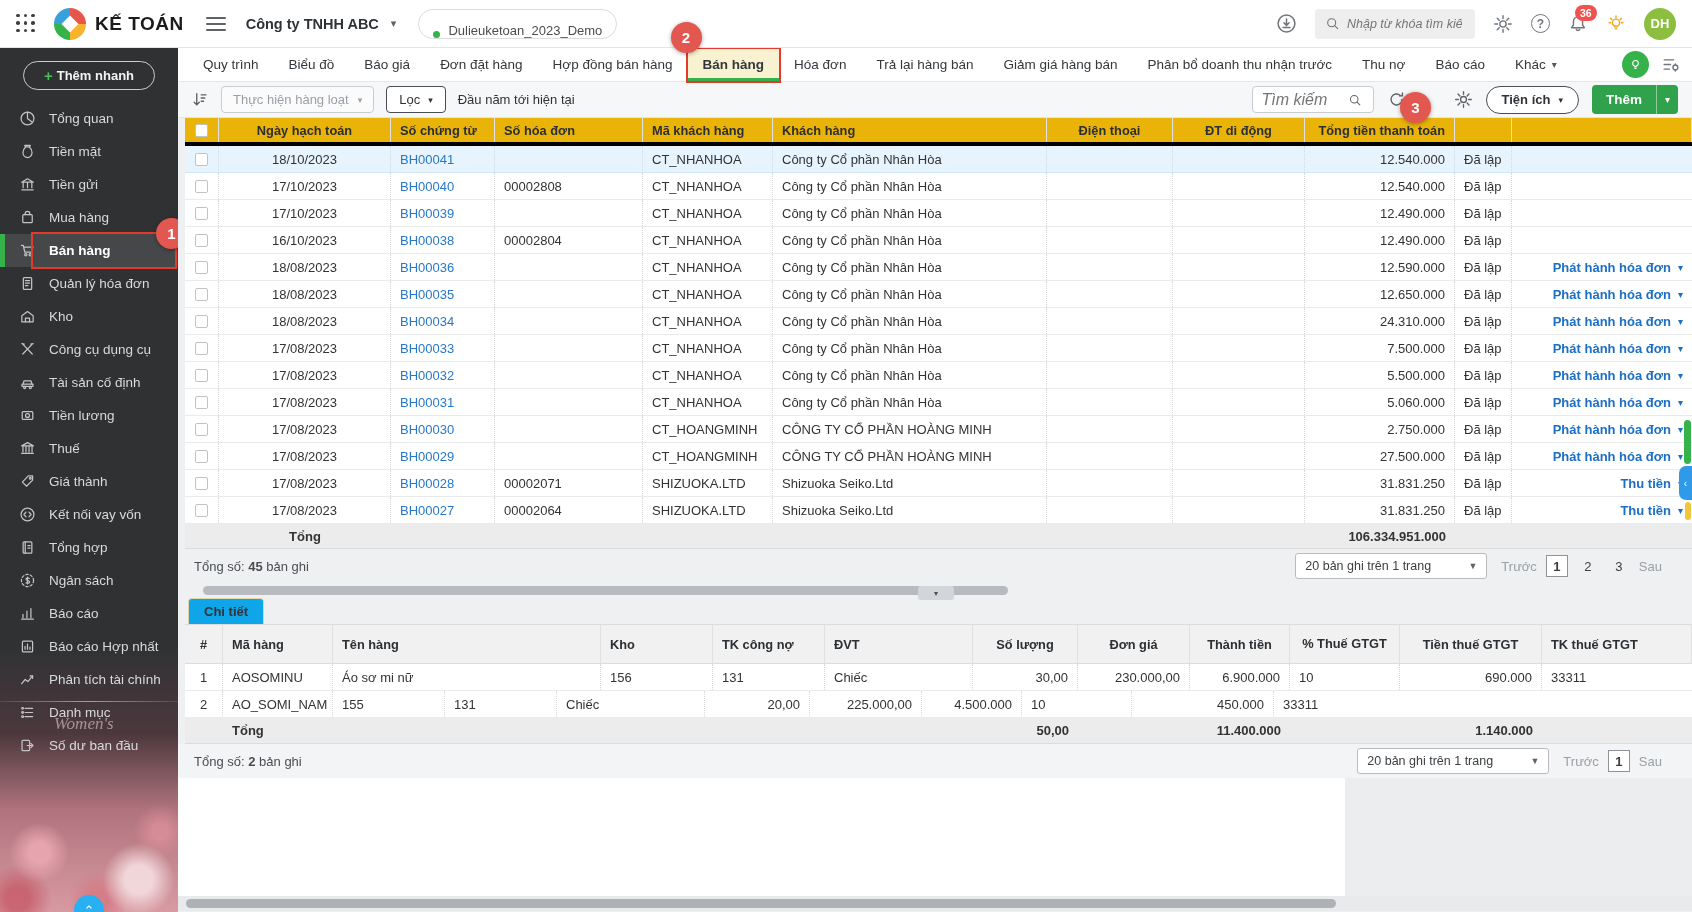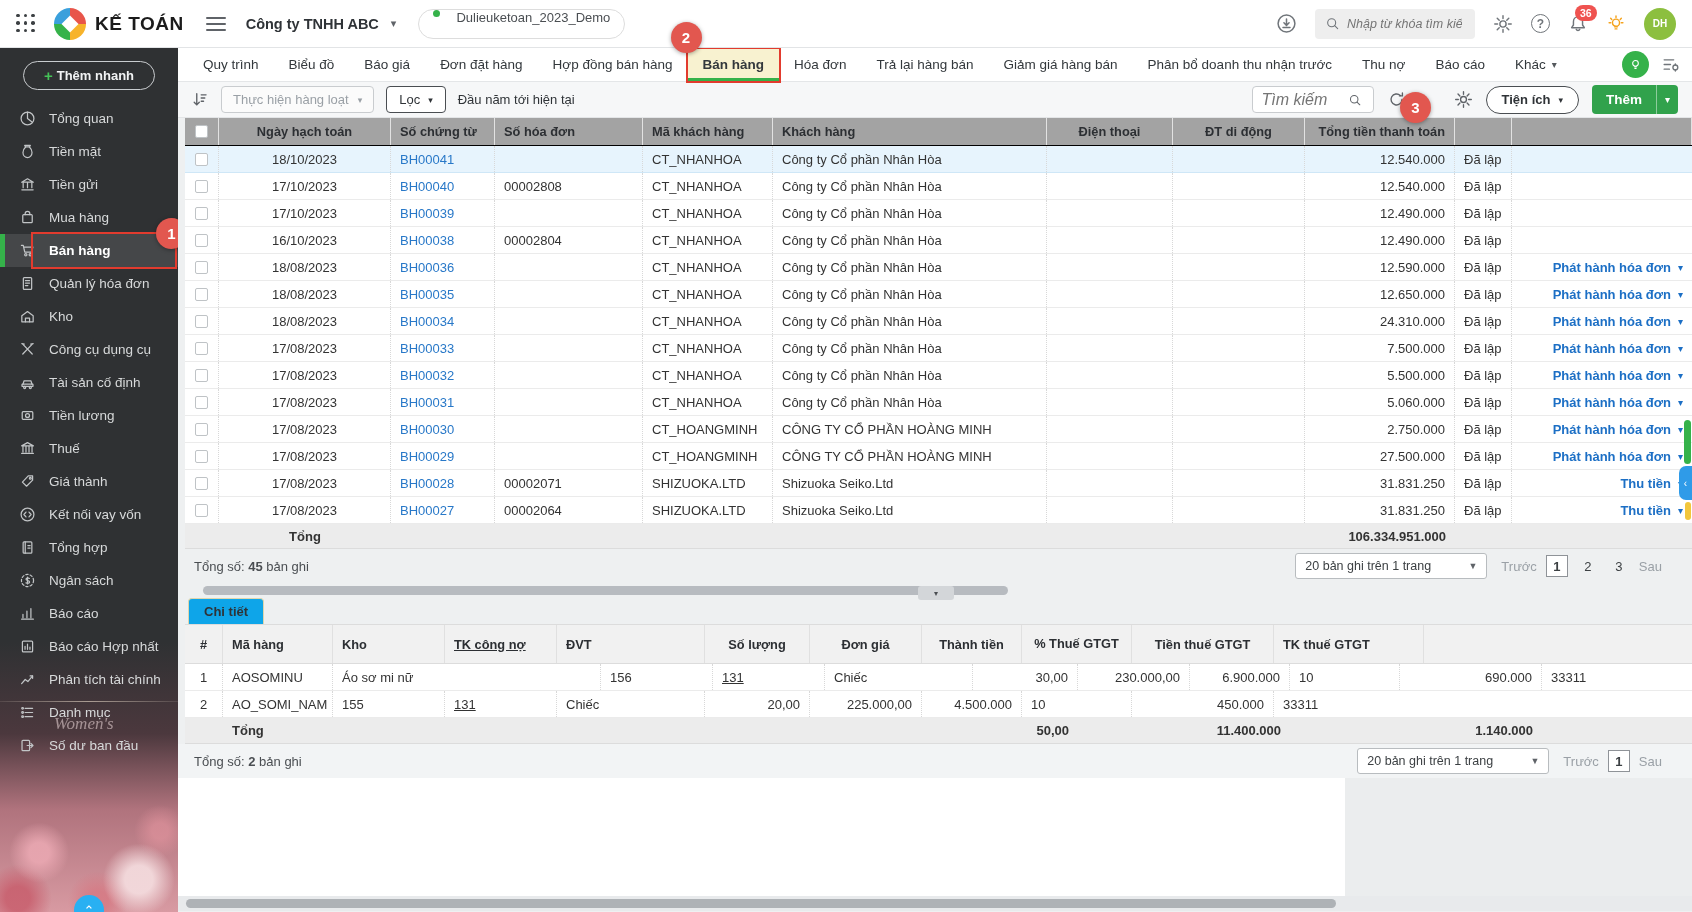--- a/index.html
+++ b/index.html
@@ -10,30 +10,30 @@
   .topbar { position:absolute; top:0; left:0; right:0; height:48px; background:#fff; border-bottom:1px solid #e2e4e6; display:flex; align-items:center; z-index:30; }
   .appgrid { width:20px; height:20px; margin-left:16px; display:grid; grid-template-columns:repeat(3,1fr); gap:3px; }
   .appgrid i { width:3.5px; height:3.5px; background:#3c4043; border-radius:50%; }
   .logo { width:32px; height:32px; border-radius:50%; margin-left:18px; background:conic-gradient(#e8554a 0 25%, #f7b32b 25% 50%, #35b24a 50% 75%, #3aa0dc 75% 100%); position:relative; }
   .logo::after { content:""; position:absolute; left:50%; top:50%; width:12px; height:12px; background:#fff; transform:translate(-50%,-50%) rotate(45deg); }
   .brand { font-size:19px; font-weight:bold; color:#1b1b1b; letter-spacing:.5px; margin-left:9px; }
   .hamburger { margin-left:22px; width:20px; cursor:pointer; }
   .hamburger i { display:block; height:2px; background:#5f6368; margin:4px 0; border-radius:1px; }
   .company { margin-left:20px; font-size:14.5px; color:#2f3337; font-weight:bold; display:flex; align-items:center; gap:12px; }
   .company .caret { color:#5f6368; font-size:11px; font-weight:normal; }
-  .db-pill { margin-left:22px; border:1px solid #ddd; border-radius:16px; height:30px; display:flex; align-items:flex-start; padding:0 14px; gap:16px; font-size:13px; color:#4a4e52; }
+  .db-pill { margin-left:22px; border:1px solid #ddd; border-radius:16px; height:30px; display:flex; align-items:flex-end; padding:0 14px; gap:8px; font-size:13px; color:#4a4e52; }
   .db-pill .dot { width:7px; height:7px; border-radius:50%; background:#35b24a; }
   .top-right { margin-left:auto; display:flex; align-items:center; gap:18px; padding-right:16px; }
   .ticon { color:#70757a; display:flex; align-items:center; justify-content:center; }
   .top-search { width:160px; height:30px; background:#eeeeee; border-radius:4px; display:flex; align-items:center; padding:0 10px; gap:7px; }
   .top-search input { border:none; outline:none; background:transparent; font-style:italic; font-size:12.5px; color:#6b6f73; width:115px; font-family:inherit; }
   .help-circ { width:19px; height:19px; border:1.5px solid #70757a; border-radius:50%; font-size:12px; display:flex; align-items:center; justify-content:center; color:#70757a; font-weight:bold; }
   .bell-wrap { position:relative; }
   .bell-badge { position:absolute; top:-9px; left:7px; background:#ef5350; color:#fff; font-size:10.5px; font-weight:bold; border-radius:9px; padding:2px 5px; }
-  .avatar { width:32px; height:32px; border-radius:50%; background:#8cbf3f; color:#fff; font-size:10px; font-weight:bold; display:flex; align-items:center; justify-content:center; }
+  .avatar { width:32px; height:32px; border-radius:50%; background:#8cbf3f; color:#fff; font-size:13px; font-weight:bold; display:flex; align-items:center; justify-content:center; }
 
   
   .sidebar { position:absolute; top:48px; left:0; width:178px; bottom:0; background:#2f3133; overflow:hidden; z-index:20; }
   .floral { position:absolute; left:0; right:0; bottom:0; height:270px;
     background:
       radial-gradient(circle at 22% 78%, rgba(236,170,180,.85) 0 10px, rgba(236,170,180,0) 30px),
       radial-gradient(circle at 78% 88%, rgba(245,222,224,.9) 0 14px, rgba(245,222,224,0) 36px),
       radial-gradient(circle at 55% 96%, rgba(214,120,130,.8) 0 10px, rgba(214,120,130,0) 30px),
       radial-gradient(circle at 10% 95%, rgba(199,90,105,.8) 0 12px, rgba(199,90,105,0) 34px),
       radial-gradient(circle at 90% 70%, rgba(230,150,160,.6) 0 8px, rgba(230,150,160,0) 26px),
@@ -76,21 +76,21 @@
   .tb-search input { border:none; outline:none; width:80px; font-style:italic; font-size:16px; color:#b91c1c; font-family:Liberation Sans, sans-serif; }
   .pill-btn { height:28px; border:1.5px solid #4a4e52; border-radius:14px; background:#fff; font-size:13px; font-weight:bold; color:#2f3337; display:flex; align-items:center; padding:0 15px; gap:8px; cursor:pointer; }
   .add-btn { height:29px; border-radius:4px; background:#31a24c; color:#fff; font-size:13.5px; font-weight:bold; display:flex; align-items:stretch; overflow:hidden; cursor:pointer; }
   .add-btn .lab { display:flex; align-items:center; padding:0 14px; }
   .add-btn .dd { display:flex; align-items:center; padding:0 8px; border-left:1px solid rgba(255,255,255,.45); font-size:10px; }
 
   
   .grid { margin-left:7px; background:#fff; }
   .mt-row { display:flex; height:27px; border-bottom:1px solid #ebebeb; background:#fff; }
   .mt-row.selected { background:#e7f4fd; border-bottom:1px solid #cfe7f7; }
-  .mt-head { display:flex; height:28px; background:#a3a3a3; border-bottom:1px solid #000000; }
+  .mt-head { display:flex; height:28px; background:#eab308; border-bottom:4px solid #000000; }
   .cell { display:flex; align-items:center; padding:0 9px; border-right:1px dotted #d8d8d8; white-space:nowrap; overflow:hidden; font-size:13px; color:#333; flex:0 0 auto; height:100%; }
   .mt-head .cell { font-weight:bold; color:#2c2f33; border-right:1px solid #e2e2e2; font-size:12.8px; }
   .al-c { justify-content:center; } .al-r { justify-content:flex-end; }
   .w-cb{width:34px;justify-content:center;} .w-date{width:172px;} .w-doc{width:104px;} .w-invoice{width:148px;}
   .w-code{width:130px;} .w-name{width:274px;} .w-phone{width:126px;} .w-mobile{width:132px;}
   .w-total{width:150px;} .w-status{width:57px;} .w-action{width:180px;border-right:none;}
   .cbox { width:13px; height:13px; border:1px solid #bfc3c6; border-radius:2px; background:#fff; }
   .doclink { color:#2878c8; cursor:pointer; }
   .act-link { color:#1c6fc5; font-weight:bold; cursor:pointer; display:flex; align-items:center; gap:7px; }
   .act-link .caret { font-size:10px; }
@@ -111,21 +111,21 @@
 
   .detail-tab { margin-left:10px; display:inline-flex; align-items:center; height:26px; background:#0ea5e9; border:1px solid #ded6ac; border-bottom:none; border-radius:4px 4px 0 0; padding:0 15px; font-size:13px; font-weight:bold; color:#2f3337; cursor:pointer; }
 
   .dt-head { display:flex; height:40px; background:#f1f1f1; border-top:1px solid #dcdcdc; border-bottom:1px solid #dcdcdc; margin-left:7px; }
   .dt-head .cell { font-weight:bold; color:#2c2f33; font-size:12.8px; border-right:1px solid #e0e0e0; }
   .dt-head .wrap2 { white-space:normal; text-align:center; line-height:1.2; }
   .dt-row { display:flex; height:27px; background:#fff; border-bottom:1px solid #ebebeb; margin-left:7px; }
   .dt-total { display:flex; height:26px; background:#ececec; font-weight:bold; border-bottom:1px solid #dcdcdc; margin-left:7px; }
   .dt-total .cell { border-right:none; }
   .d-idx{width:38px;justify-content:center;} .d-code{width:110px;} .d-name{width:268px;} .d-kho{width:112px;}
-  .d-tk{width:112px;text-decoration:underline;} .d-dvt{width:148px;} .d-qty{width:105px;} .d-price{width:112px;} .d-amt{width:100px;}
+  .d-tk{width:112px;} .d-dvt{width:148px;} .d-qty{width:105px;} .d-price{width:112px;} .d-amt{width:100px;}
   .d-taxp{width:110px;} .d-taxamt{width:142px;} .d-taxacc{width:150px;border-right:none;}
 
   .bottom-filler { height:118px; background:#fff; position:relative; }
   .bottom-filler::after { content:""; position:absolute; top:0; bottom:0; right:0; width:347px; background:#ebedee; }
   .bottom-band { height:15px; background:#e8eaec; position:relative; }
   .bthumb { position:absolute; left:8px; top:3px; width:1150px; height:9px; border-radius:5px; background:#aeb2b6; }
 
   
   .add-menu { position:absolute; left:1420px; top:121px; width:248px; background:#fff; border:1px solid #cfcfcf; box-shadow:0 3px 9px rgba(0,0,0,.18); z-index:50; padding:3px 0; }
   .menu-item { position:relative; padding:5px 12px; font-size:13px; color:#33383c; white-space:nowrap; cursor:pointer; }
@@ -866,20 +866,21 @@
       <div class="splitter">▾</div>
     </div>
 
     <div>
       <div class="detail-tab">Chi tiết</div>
     </div>
 
     <div class="dt-head" id="dt-head">
         <div class="cell d-idx al-c">#</div>
         <div class="cell d-code">Mã hàng</div>
+        <div class="cell d-name">Tên hàng</div>
         <div class="cell d-kho">Kho</div>
         <div class="cell d-tk">TK công nợ</div>
         <div class="cell d-dvt">ĐVT</div>
         <div class="cell d-qty al-c">Số lượng</div>
         <div class="cell d-price al-c">Đơn giá</div>
         <div class="cell d-amt al-c">Thành tiền</div>
         <div class="cell d-taxp al-c wrap2">% Thuế GTGT</div>
         <div class="cell d-taxamt al-c">Tiền thuế GTGT</div>
         <div class="cell d-taxacc">TK thuế GTGT</div>
       </div>

